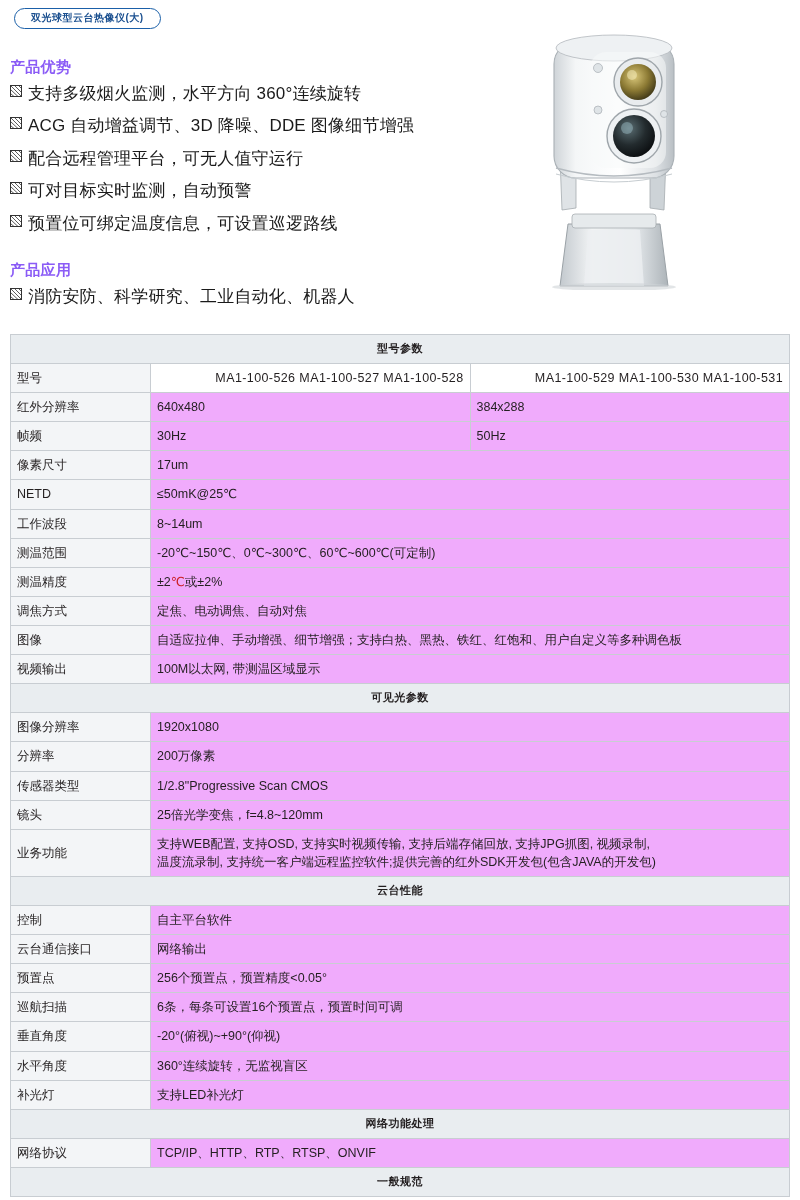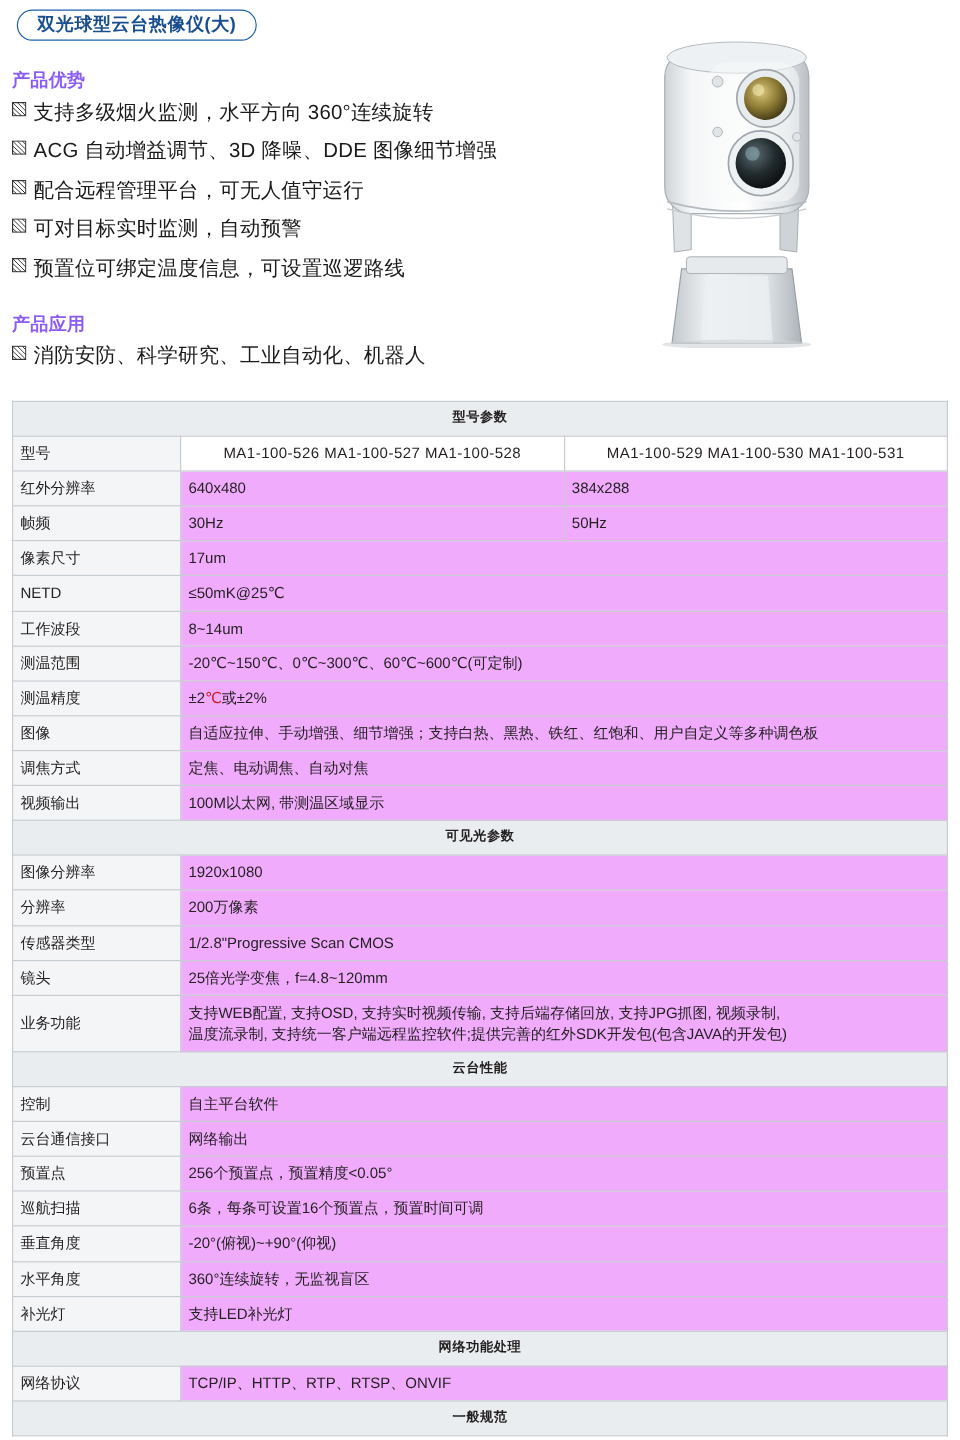--- a/index.html
+++ b/index.html
@@ -18,21 +18,21 @@
   }
 
   
   .title-pill {
     position: absolute;
     left: 14px;
     top: 8px;
     border: 1.6px solid #1a5fa8;
     border-radius: 13px;
     padding: 3px 16px 4px 16px;
-    font-size: 15px;
+    font-size: 10px;
     font-weight: bold;
     color: #1a4f8f;
     letter-spacing: 0.5px;
     line-height: 1.15;
     white-space: nowrap;
   }
 
   
   .left-col {
     position: absolute;
@@ -104,21 +104,21 @@
     width: 140px;
     text-align: left;
     background: #f3f5f7;
     white-space: nowrap;
   }
   .val {
     padding-left: 14px;
     background: #f0abfc;
   }
   .model-cell {
-    text-align: center;
+    text-align: right;
     padding-left: 14px;
     letter-spacing: 0.4px;
     white-space: nowrap;
   }
   .two-line { line-height: 1.6; }
   .red { color: #cc2026; }
 </style>
 </head>
 <body>
 
@@ -285,26 +285,26 @@
       </tr>
       <tr>
         <td class="lbl">测温范围</td>
         <td class="val" colspan="2">-20℃~150℃、0℃~300℃、60℃~600℃(可定制)</td>
       </tr>
       <tr>
         <td class="lbl">测温精度</td>
         <td class="val" colspan="2"><span>±2</span><span class="red">℃</span><span>或±2%</span></td>
       </tr>
       <tr>
+        <td class="lbl">调焦方式</td>
+        <td class="val" colspan="2">定焦、电动调焦、自动对焦</td>
+      </tr>
+      <tr>
         <td class="lbl">图像</td>
         <td class="val" colspan="2">自适应拉伸、手动增强、细节增强；支持白热、黑热、铁红、红饱和、用户自定义等多种调色板</td>
-      </tr>
-      <tr>
-        <td class="lbl">调焦方式</td>
-        <td class="val" colspan="2">定焦、电动调焦、自动对焦</td>
       </tr>
       <tr>
         <td class="lbl">视频输出</td>
         <td class="val" colspan="2">100M以太网, 带测温区域显示</td>
       </tr>
 
       <tr class="sect-row">
         <td colspan="3">可见光参数</td>
       </tr>
       <tr>

